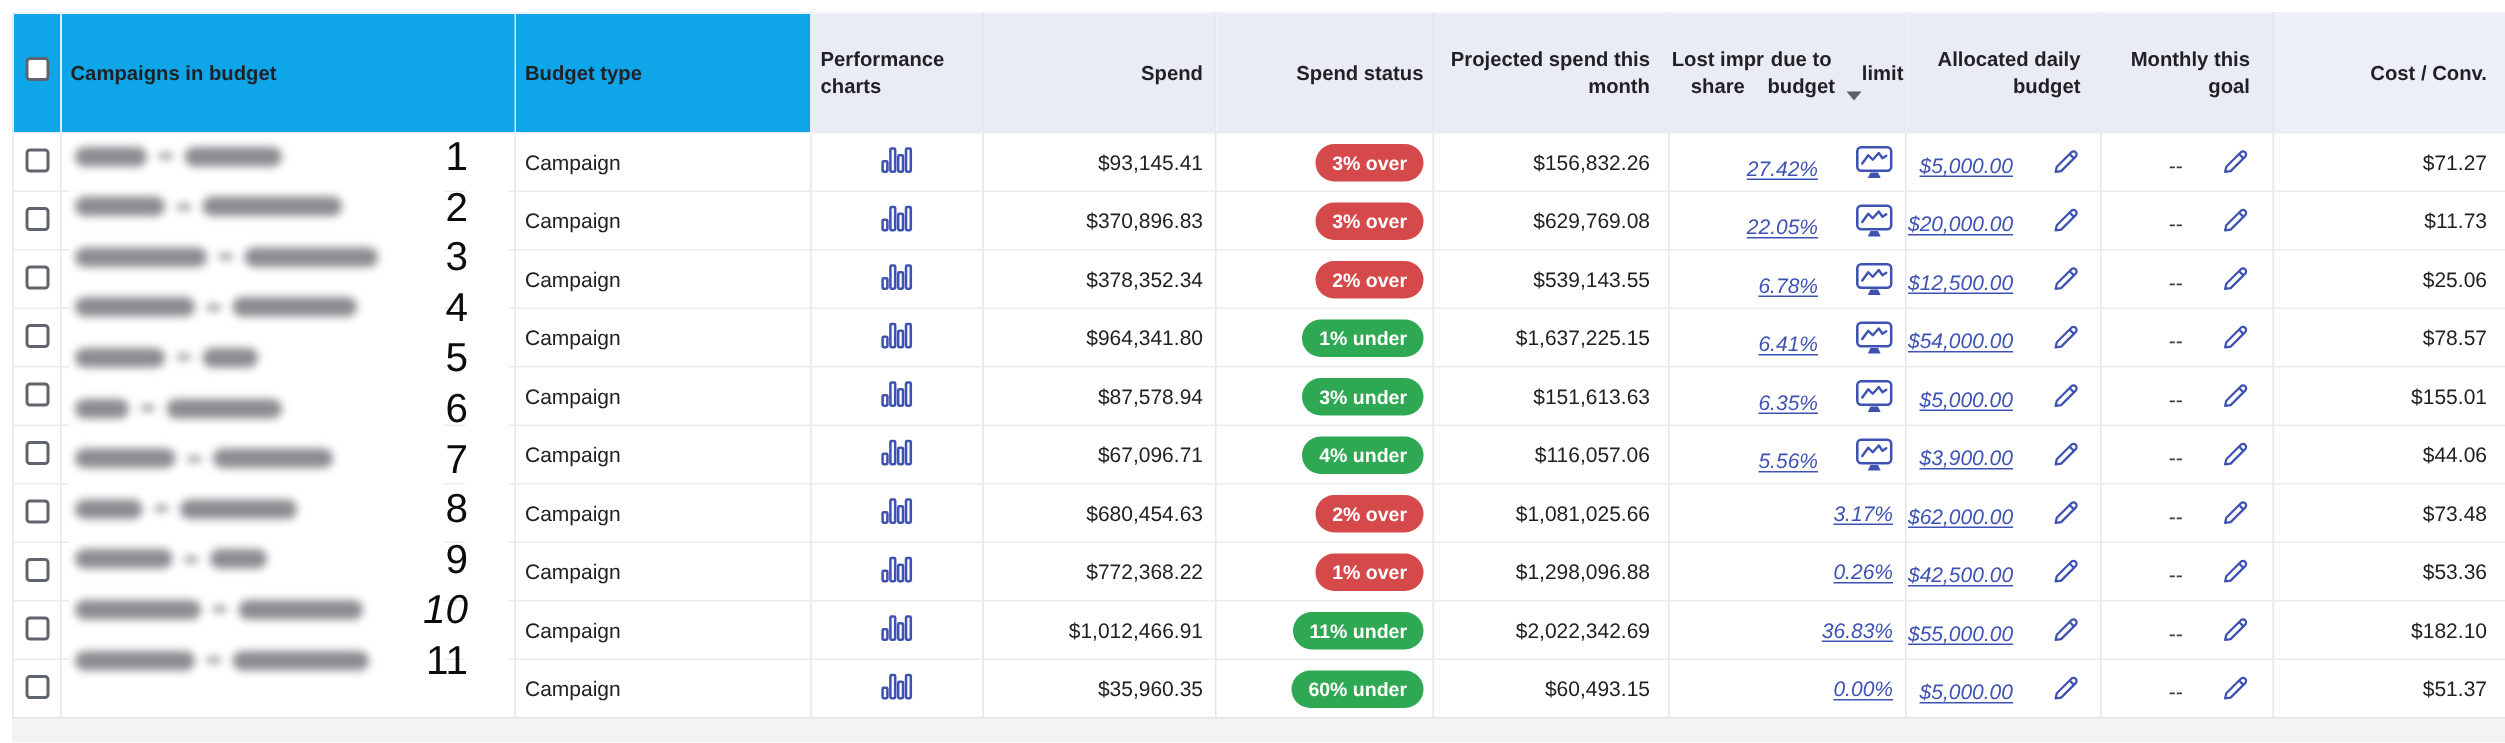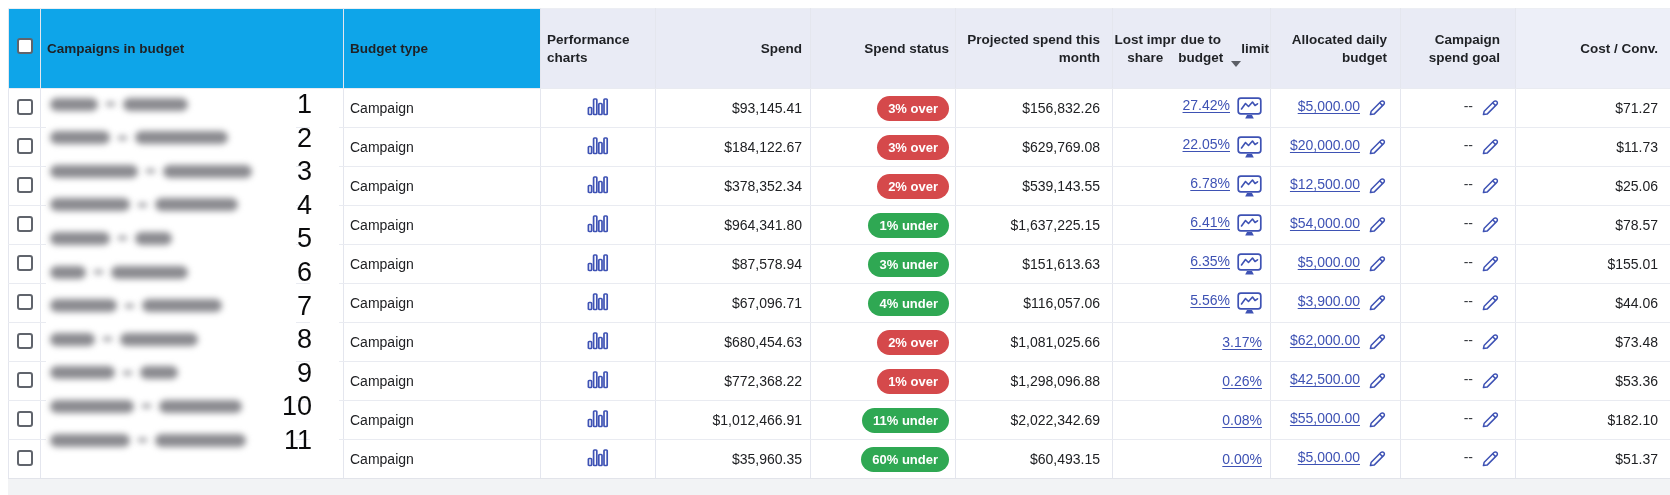--- a/index.html
+++ b/index.html
@@ -26,21 +26,21 @@
   .pr13{padding-right:13px;}
   .pr15{padding-right:15px;}
   .cb{display:inline-block;width:16px;height:16px;border:2px solid #60646c;border-radius:3px;
       background:#fff;box-sizing:border-box;}
   .c-check{text-align:center;}
   .badge{display:inline-flex;align-items:center;height:25px;padding:0 11px;border-radius:13px;
          color:#fff;font-size:13px;font-weight:700;}
   .badge-over{background:var(--badge-over,#d5494b);}
   .badge-under{background:var(--badge-under,#2fa853);}
   .lnk{color:var(--accent,#3e52b4);text-decoration:underline;text-underline-offset:2px;cursor:pointer;}
-  .cellflex{display:inline-flex;align-items:flex-start;gap:7px;}
+  .cellflex{display:inline-flex;align-items:flex-end;gap:25px;font-style:italic;}
   .icon-btn{display:inline-flex;align-items:center;cursor:pointer;line-height:0;}
   .sort-arrow{display:inline-block;width:0;height:0;margin-left:6px;vertical-align:middle;
               border-left:5px solid transparent;border-right:5px solid transparent;
               border-top:6px solid #5c5f66;}
   .lost-hdr{display:flex;flex-direction:row;align-items:center;}
   .lost-hdr .l2{display:inline-flex;align-items:flex-end;}
   .dashval{color:#3a3d42;}
   
   .ov-strip{position:absolute;top:89px;height:388px;background:#fff;z-index:2;}
   #strip-names{left:46px;width:250px;}
@@ -88,21 +88,21 @@
           <div class="lost-hdr">
             <span>Lost impr share</span>
             <span class="l2">
                 <span>due to budget</span>
                 <span class="sort-arrow"></span>
               </span>
             <span>limit</span>
           </div>
         </th>
         <th class="h-lav al-r pr13"><span>Allocated daily budget</span></th>
-        <th class="h-lav al-r pr15"><span>Campaign spend goal</span></th>
+        <th class="h-lav al-r pr15"><span>Monthly this goal</span></th>
         <th class="h-lighter al-r pr12"><span>Cost / Conv.</span></th>
       </tr>
     </thead>
     <tbody>
   <tr>
     <td class="c-check"><span class="cb"></span></td>
     <td></td>
     <td class="al-l pl6"><span>Campaign</span></td>
     <td class="al-c">
       <span class="icon-btn">
@@ -165,21 +165,21 @@
         <svg width="22" height="19" viewBox="0 0 22 19">
           <g class="stk" stroke-width="1.7">
             <rect x="1.4" y="10.5" width="3.2" height="7" rx="0.8"></rect>
             <rect x="6.6" y="2" width="3.2" height="15.5" rx="0.8"></rect>
             <rect x="11.8" y="6.5" width="3.2" height="11" rx="0.8"></rect>
             <rect x="17" y="2" width="3.2" height="15.5" rx="0.8"></rect>
           </g>
         </svg>
       </span>
     </td>
-    <td class="al-r pr8"><span>$184,122.67</span></td>
+    <td class="al-r pr8"><span>$370,896.83</span></td>
     <td class="al-r pr6"><span class="badge badge-over">3% over</span></td>
     <td class="al-r pr12"><span>$629,769.08</span></td>
     <td class="al-r pr8">
       <span class="cellflex">
         <a class="lnk">22.05%</a>
         <span class="icon-btn">
           <svg width="25" height="23" viewBox="0 0 25 23">
             <rect class="stk" x="1.2" y="1.2" width="22.6" height="15.6" rx="2.6" stroke-width="1.7"></rect>
             <polyline class="stk" points="4.5,12 8.5,6.5 11.5,9.5 15.5,5 18,8.5 20.5,6.8" stroke-width="1.6" stroke-linejoin="round" stroke-linecap="round"></polyline>
             <path class="fil" d="M8.2 21.6 L16.8 21.6 L15 18 L10 18 Z"></path>
@@ -550,21 +550,21 @@
             <rect x="17" y="2" width="3.2" height="15.5" rx="0.8"></rect>
           </g>
         </svg>
       </span>
     </td>
     <td class="al-r pr8"><span>$1,012,466.91</span></td>
     <td class="al-r pr6"><span class="badge badge-under">11% under</span></td>
     <td class="al-r pr12"><span>$2,022,342.69</span></td>
     <td class="al-r pr8">
       <span class="cellflex">
-        <a class="lnk">0.08%</a>
+        <a class="lnk">36.83%</a>
 
       </span>
     </td>
     <td class="al-r pr13">
       <span class="cellflex">
         <a class="lnk">$55,000.00</a>
         <span class="icon-btn">
           <svg width="20" height="20" viewBox="0 0 20 20">
             <path class="stk" d="M3.4 16.6 L4.2 13.2 L13.9 3.5 C14.7 2.7 16 2.7 16.8 3.5 C17.6 4.3 17.6 5.6 16.8 6.4 L7.1 16.1 L3.4 16.6 Z" stroke-width="1.5" stroke-linejoin="round"></path>
             <line class="stk" x1="12.7" y1="4.7" x2="15.6" y2="7.6" stroke-width="1.5"></line>
@@ -712,21 +712,21 @@
   </div>
 
   <div class="ov-num" style="top: 357.8px;">9</div>
 
   <div class="ov-item" style="top: 399.4px;">
     <span class="blob b1" style="width: 84px;"></span>
     <span class="blob dash"></span>
     <span class="blob b2" style="width: 83px;"></span>
   </div>
 
-  <div class="ov-num" style="top: 391.4px;">10</div>
+  <div class="ov-num" style="top: 391.4px; font-style: italic;">10</div>
 
   <div class="ov-item" style="top: 433px;">
     <span class="blob b1" style="width: 80px;"></span>
     <span class="blob dash"></span>
     <span class="blob b2" style="width: 91px;"></span>
   </div>
 
   <div class="ov-num" style="top: 425px;">11</div>
 </div>
 

